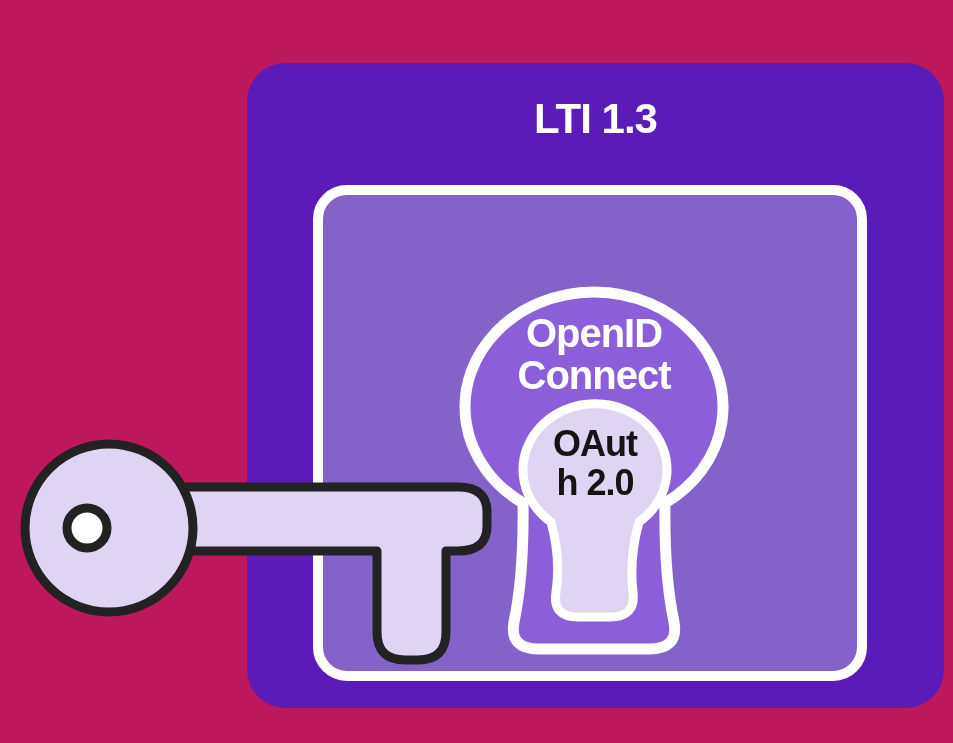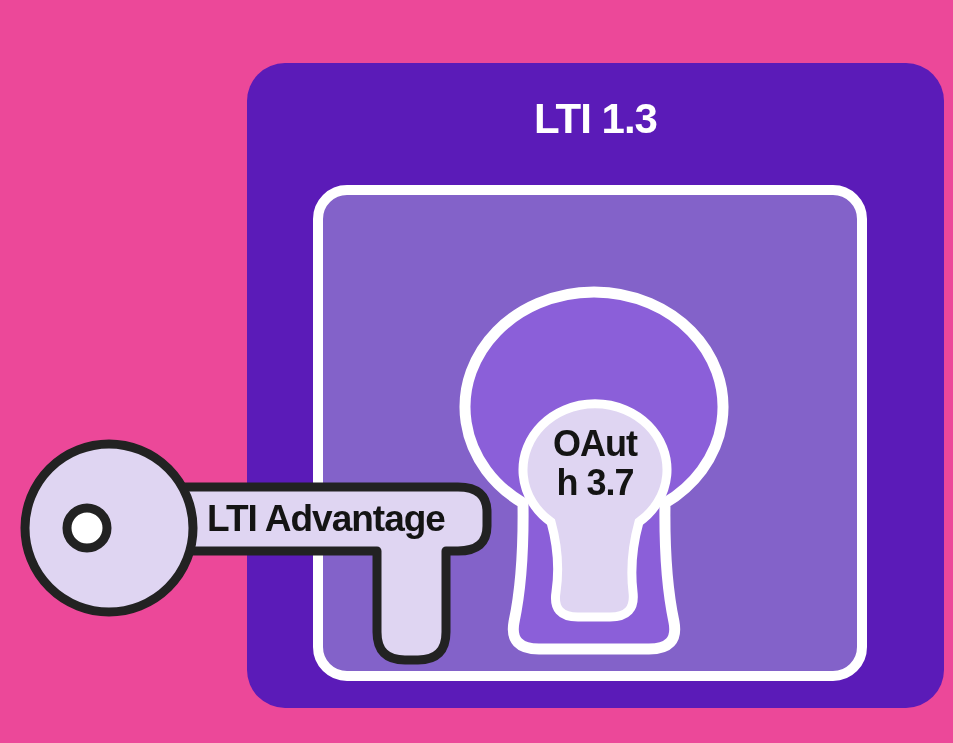--- a/index.html
+++ b/index.html
@@ -1,21 +1,21 @@
 <!DOCTYPE html>
 <html><head>
 <meta charset="utf-8">
 <style>
   * { margin: 0; padding: 0; box-sizing: border-box; }
   html, body { background: #ffffff; }
   .canvas {
     position: relative;
     width: 953px;
     height: 743px;
-    background: #ec4899;
+    background: #be185d;
     overflow: hidden;
     font-family: "Liberation Sans", sans-serif;
     text-decoration: underline;
   }
   .outer-box {
     position: absolute;
     left: 247px; top: 63px;
     width: 697px; height: 645px;
     background: #5B1BB8;
     border-radius: 38px;
@@ -88,23 +88,25 @@
              Q 636 617 610 617
              L 578 617
              Q 552 617 556 592
              Q 561 558 551 522
              Z" fill="#DFD5F2"></path>
   </svg>
 
   <div class="label title-lti">LTI 1.3</div>
 
 
+  <div class="label label-openid">OpenID
+Connect</div>
 
   <div class="label label-oauth">OAut
-h 3.7</div>
+h 2.0</div>
 
   <svg class="key-svg" viewBox="5 425 495 250">
 
     <path stroke="#222222" stroke-width="9" stroke-linejoin="round" d="M 150 487
              L 458 487
              Q 487 487 487 512
              L 487 526
              Q 487 551 458 551
              L 446 551
              L 446 632
@@ -113,15 +115,14 @@
              Q 377 660 377 632
              L 377 551
              L 150 551
              Z" fill="#DFD5F2"></path>
 
     <circle stroke="#222222" stroke-width="9" cx="109" cy="528" r="84" fill="#DFD5F2"></circle>
 
     <circle stroke="#222222" stroke-width="9" cx="87" cy="528" r="20" fill="#FFFFFF"></circle>
   </svg>
 
-  <div class="label label-key">LTI Advantage</div>
 
 </div>
 
 </body></html>

